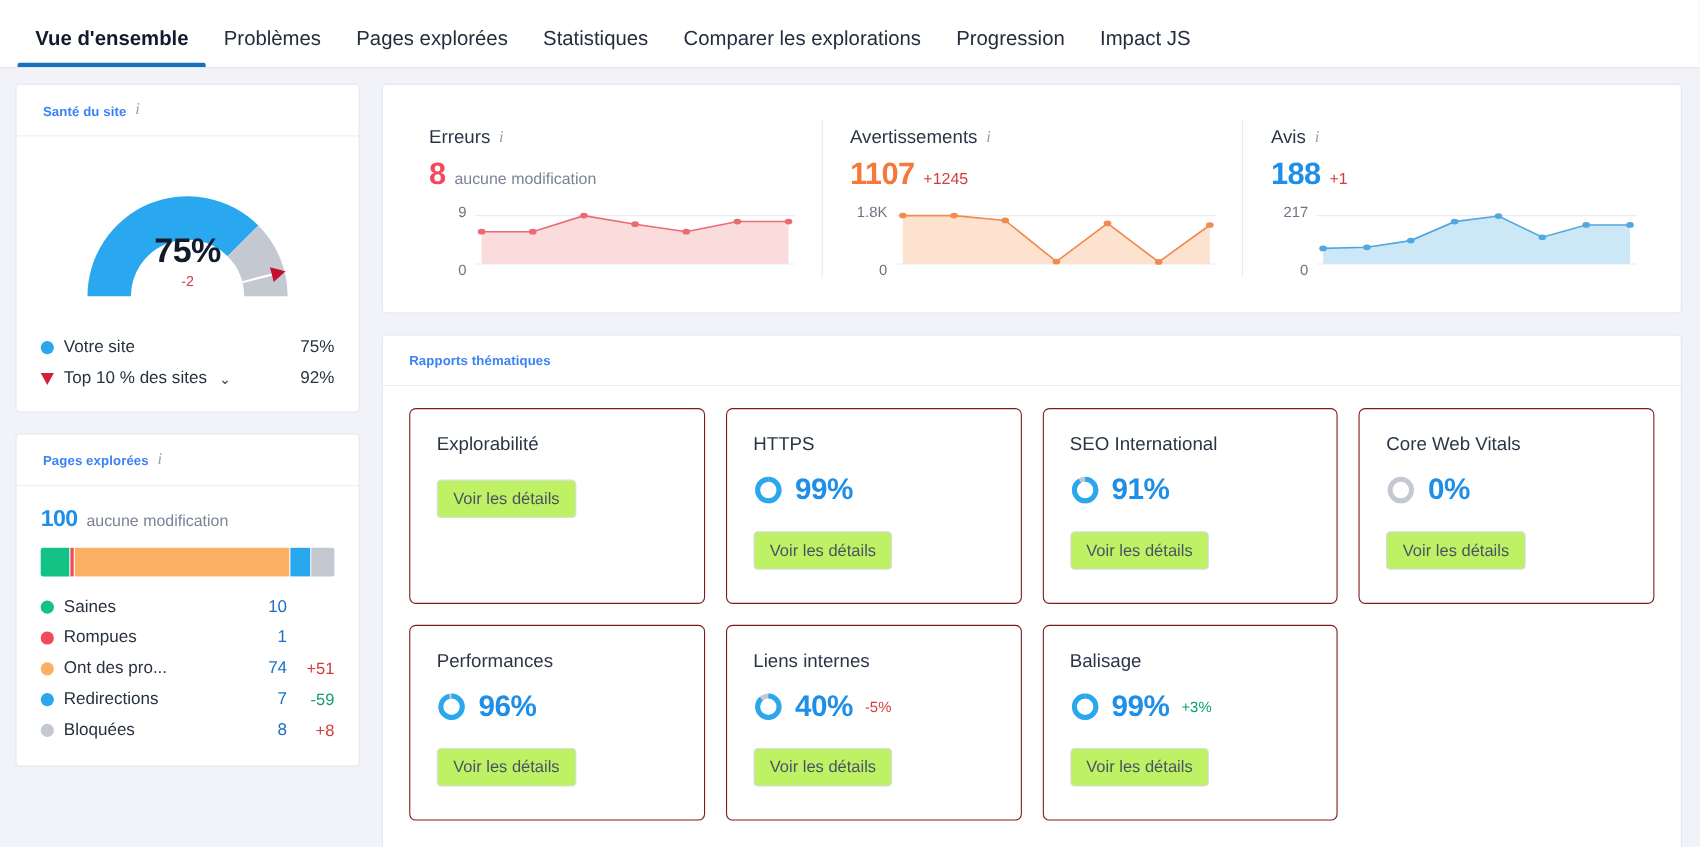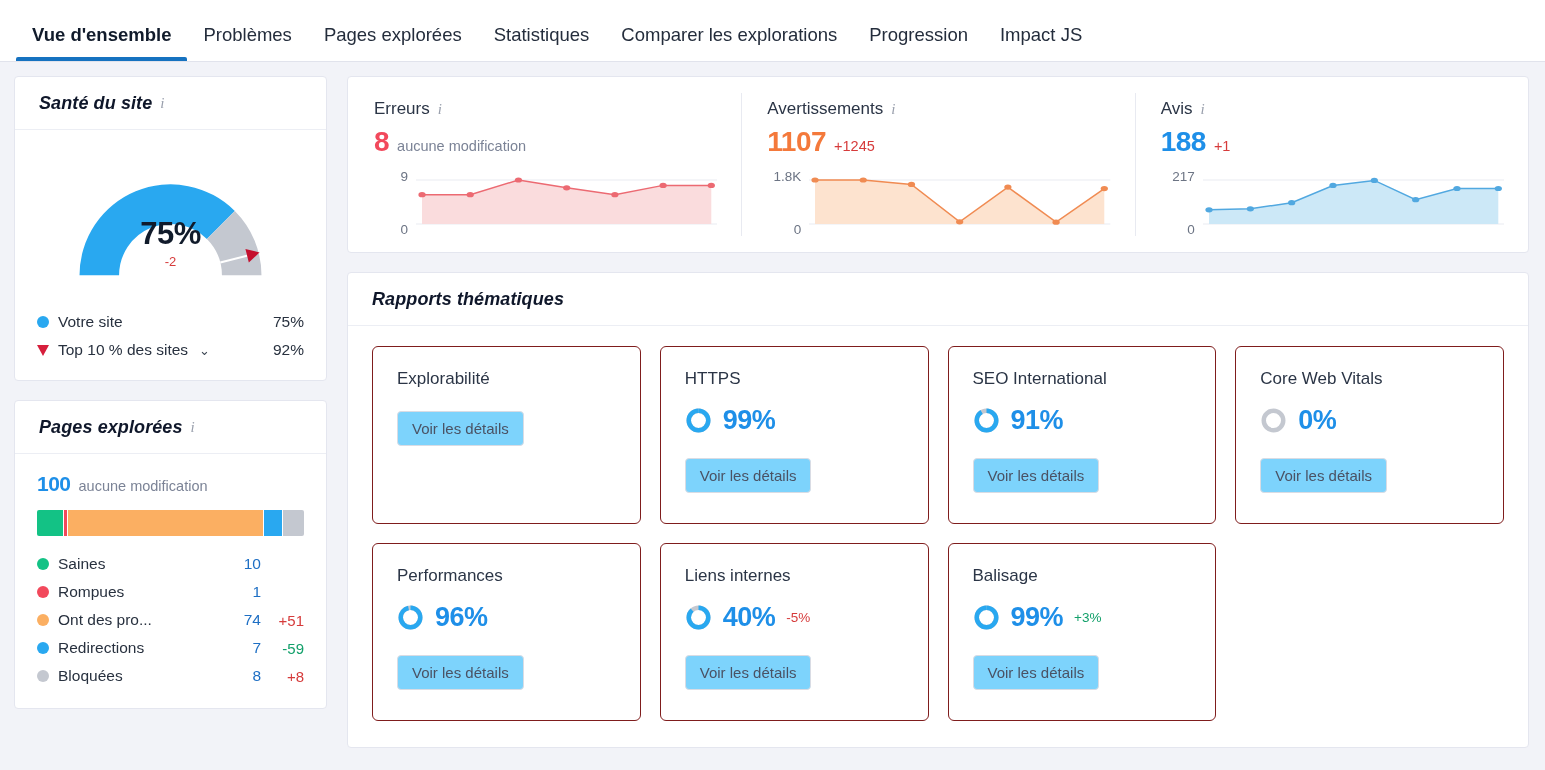--- a/index.html
+++ b/index.html
@@ -55,21 +55,21 @@
     border: 1px solid #e4e6ef;
     border-radius: 4px;
   }
   .card-head {
     padding: 16px 24px 15px 24px;
     border-bottom: 1px solid #eceef4;
     display: flex;
     align-items: center;
     gap: 8px;
   }
-  .card-title { font-size: 18px; font-weight: 700; color: #0f172a; letter-spacing: .1px; font-style: italic; }
+  .card-title { font-size: 12px; font-weight: 700; color: #3b82f6; letter-spacing: .1px; }
   .info-icon {
     font-family: "Liberation Serif", serif;
     font-style: italic;
     font-size: 15px;
     color: #9aa0ad;
     line-height: 1;
     user-select: none;
   }
 
   
@@ -114,21 +114,21 @@
   .stack div:first-child { border-radius: 2px 0 0 2px; }
   .stack div:last-child { border-radius: 0 2px 2px 0; }
   .pe-legend { margin-top: 14px; }
   .pe-legend .lg .lbl { flex: 1 1 auto; white-space: nowrap; overflow: hidden; text-overflow: ellipsis; }
   .pe-legend .lg .num { color: #1e6fc4; min-width: 26px; text-align: right; }
   .pe-legend .lg .chg { min-width: 34px; text-align: right; font-size: 15px; }
   .up { color: #d63b3b; }
   .down { color: #12a06a; }
 
   
-  .stats-card { padding: 0; }
+  .stats-card { padding: 16px; }
   .stats-row { display: flex; }
   .stat {
     flex: 1 1 0;
     padding: 22px 24px 22px 26px;
     min-width: 0;
     position: relative;
   }
   .stat + .stat::before {
     content: "";
     position: absolute;
@@ -171,21 +171,21 @@
     min-height: 178px;
   }
   .rep-name { font-size: 17px; color: #2b3546; }
   .rep-score { display: flex; align-items: center; gap: 11px; margin-top: 16px; }
   .ring { width: 27px; height: 27px; flex: 0 0 27px; display: block; }
   .rep-pct { font-size: 27px; font-weight: 700; color: #1e8fe8; letter-spacing: -.5px; }
   .rep-chg { font-size: 13.5px; }
   .btn {
     margin-top: 22px;
     display: inline-block;
-    background: #7dd3fc;
+    background: #bef264;
     border: 1px solid #d9dce4;
     border-radius: 4px;
     color: #4a5264;
     font-size: 15px;
     padding: 8px 14px;
     cursor: pointer;
     font-family: "Liberation Sans", sans-serif;
   }
 </style>
 </head>

